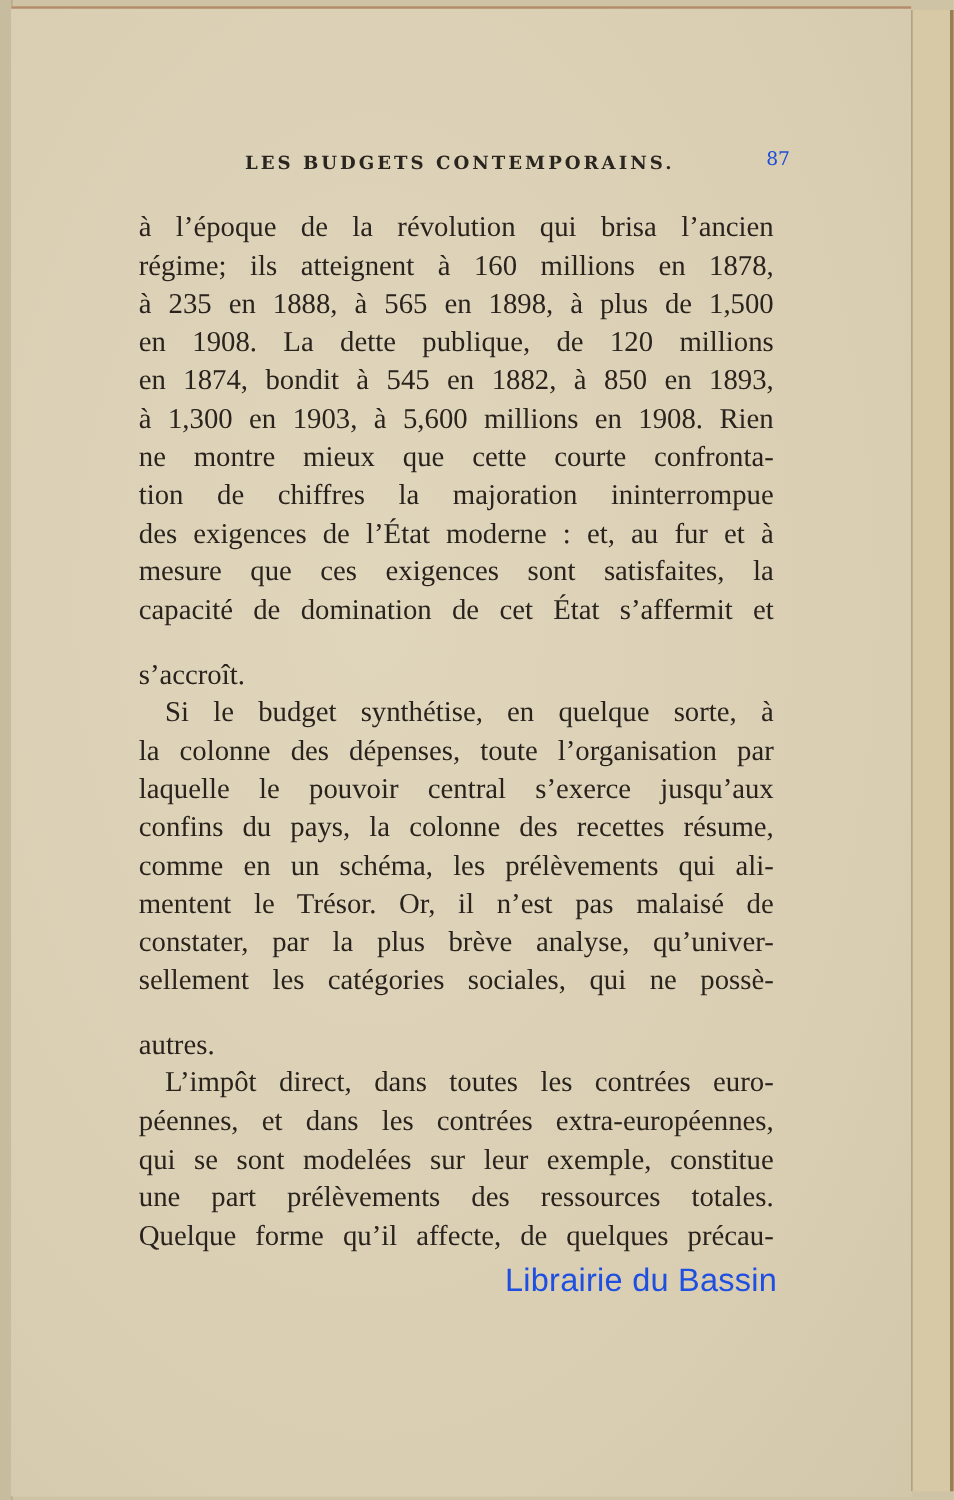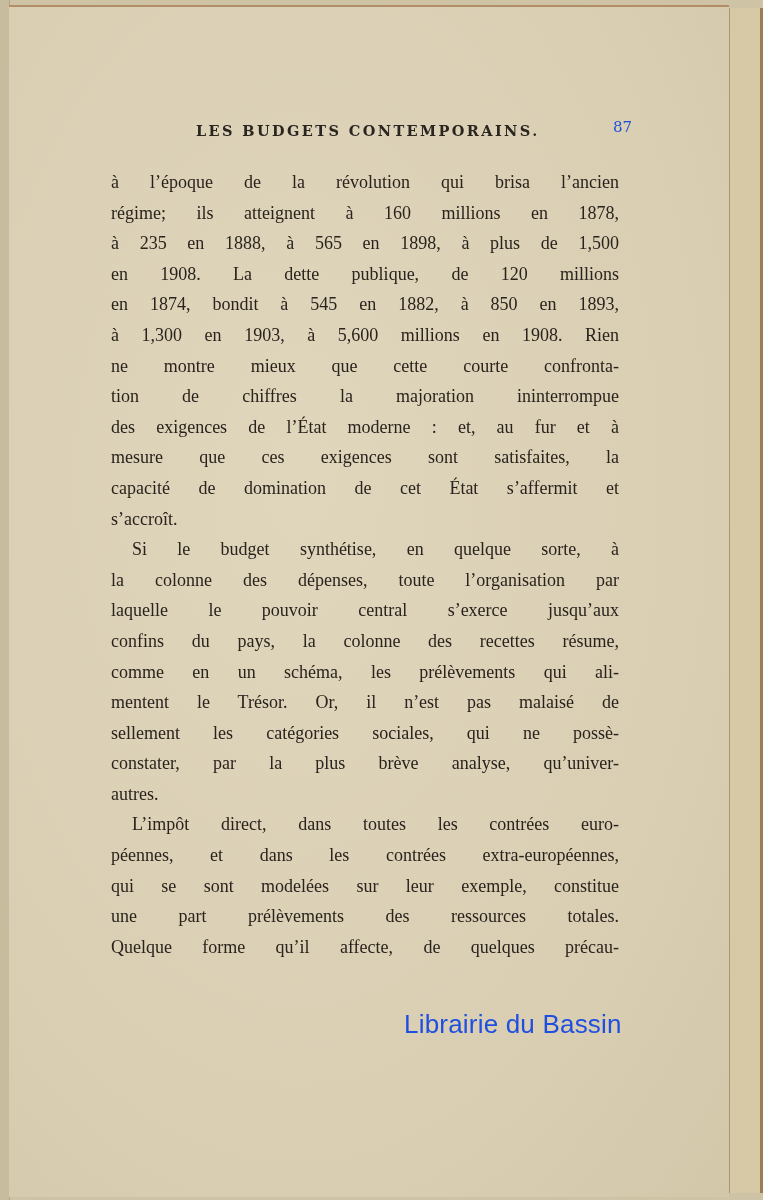--- a/index.html
+++ b/index.html
@@ -33,28 +33,28 @@
       position: absolute; left: 0; top: 4px;
       font-family: "DejaVu Serif", serif; font-size: 14.5px; font-weight: bold;
       letter-spacing: 2.4px; color: #2b2520;
     }
     .page-number {
       position: absolute; right: 14px; top: 0;
       font-family: "DejaVu Serif", serif; font-size: 15px; color: #1d4ed8;
     }
     .text-block {
       position: absolute; left: 111px; top: 167px; width: 508px;
-      font-family: "Liberation Serif", serif; font-size: 18px;
+      font-family: "Liberation Serif", serif; font-size: 23px;
       line-height: 30.6px; color: #2a231d;
     }
     .line {
       display: block; white-space: nowrap; text-align: justify;
       text-align-last: justify; height: 30.6px;
     }
-    .line.last { text-align-last: left; }
+    .line.last { text-align-last: left; margin-top: 21px; }
     .line.indent { padding-left: 21px; }
     .watermark {
       position: absolute; left: 404px; top: 1009px;
       font-family: "Liberation Sans", sans-serif; font-size: 26px;
       color: #1f4fe0; letter-spacing: 0.2px;
     }
   </style>
 </head>
 <body>
 
@@ -79,22 +79,22 @@
   <span class="line">des exigences de l’État moderne : et, au fur et à</span>
   <span class="line">mesure que ces exigences sont satisfaites, la</span>
   <span class="line">capacité de domination de cet État s’affermit et</span>
   <span class="line last">s’accroît.</span>
   <span class="line indent">Si le budget synthétise, en quelque sorte, à</span>
   <span class="line">la colonne des dépenses, toute l’organisation par</span>
   <span class="line">laquelle le pouvoir central s’exerce jusqu’aux</span>
   <span class="line">confins du pays, la colonne des recettes résume,</span>
   <span class="line">comme en un schéma, les prélèvements qui ali-</span>
   <span class="line">mentent le Trésor. Or, il n’est pas malaisé de</span>
+  <span class="line">constater, par la plus brève analyse, qu’univer-</span>
   <span class="line">sellement les catégories sociales, qui ne possè-</span>
-  <span class="line">constater, par la plus brève analyse, qu’univer-</span>
   <span class="line last">autres.</span>
   <span class="line indent">L’impôt direct, dans toutes les contrées euro-</span>
   <span class="line">péennes, et dans les contrées extra-européennes,</span>
   <span class="line">qui se sont modelées sur leur exemple, constitue</span>
   <span class="line">une part prélèvements des ressources totales.</span>
   <span class="line">Quelque forme qu’il affecte, de quelques précau-</span>
 </div>
 
 <div class="watermark">Librairie du Bassin</div>
 

